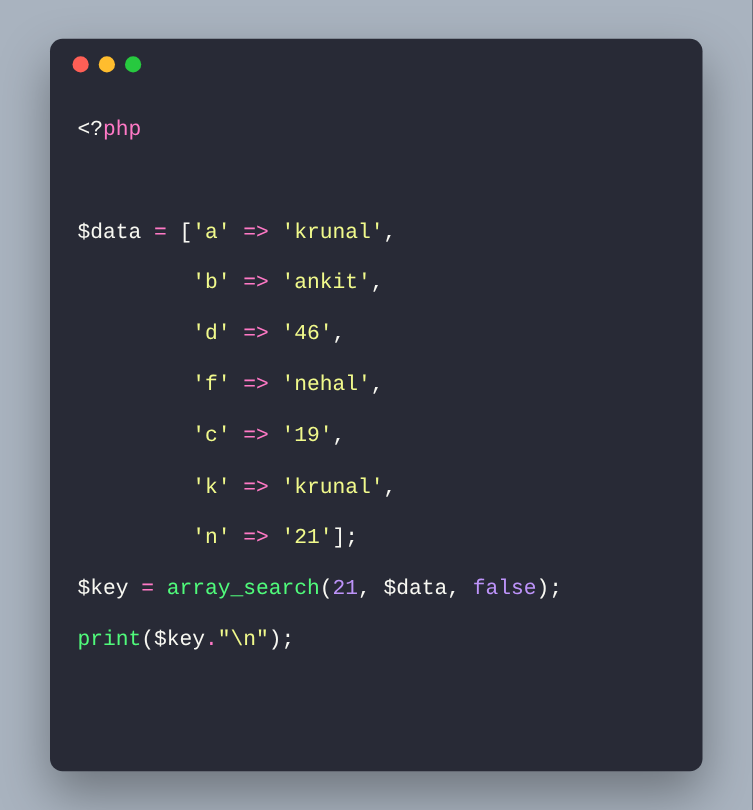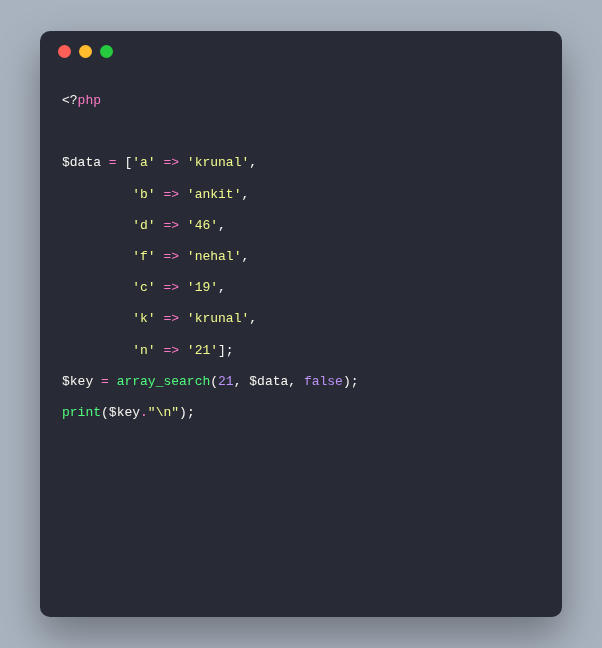--- a/index.html
+++ b/index.html
@@ -32,21 +32,21 @@
     width: 13px;
     height: 13px;
     border-radius: 50%;
   }
   .dot.red { background: #ff5f56; }
   .dot.yellow { background: #ffbd2e; }
   .dot.green { background: #27c93f; }
   .code-area {
     flex: 1;
     padding: 14px 22px 22px 22px;
-    font-size: 13px;
+    font-size: 17px;
     line-height: 2.4;
     white-space: pre;
     color: #f8f8f2;
     overflow: hidden;
   }
   .c-tag   { color: #f8f8f2; }
   .c-keyword{ color: #ff79c6; }
   .c-var   { color: #f8f8f2; }
   .c-op    { color: #ff79c6; }
   .c-punc  { color: #f8f8f2; }

